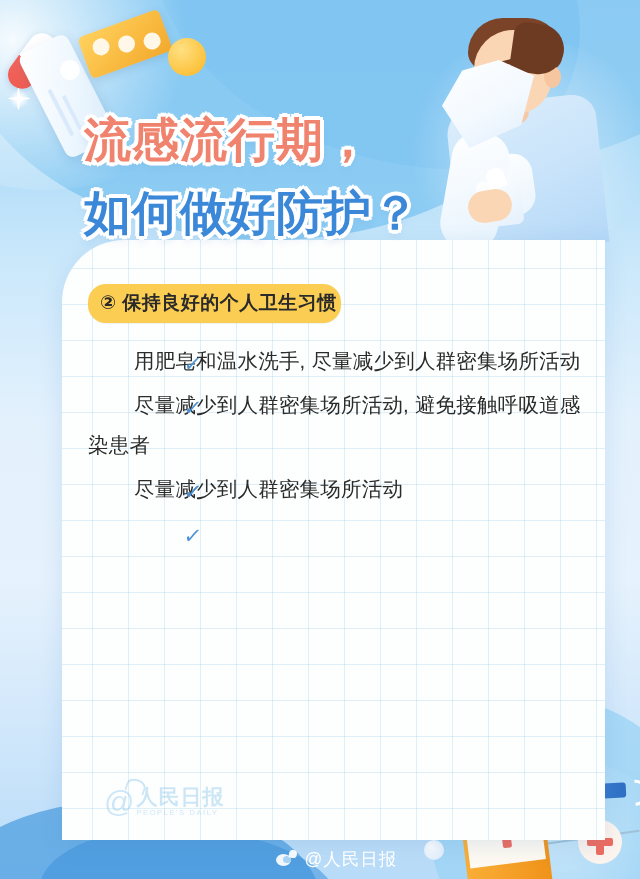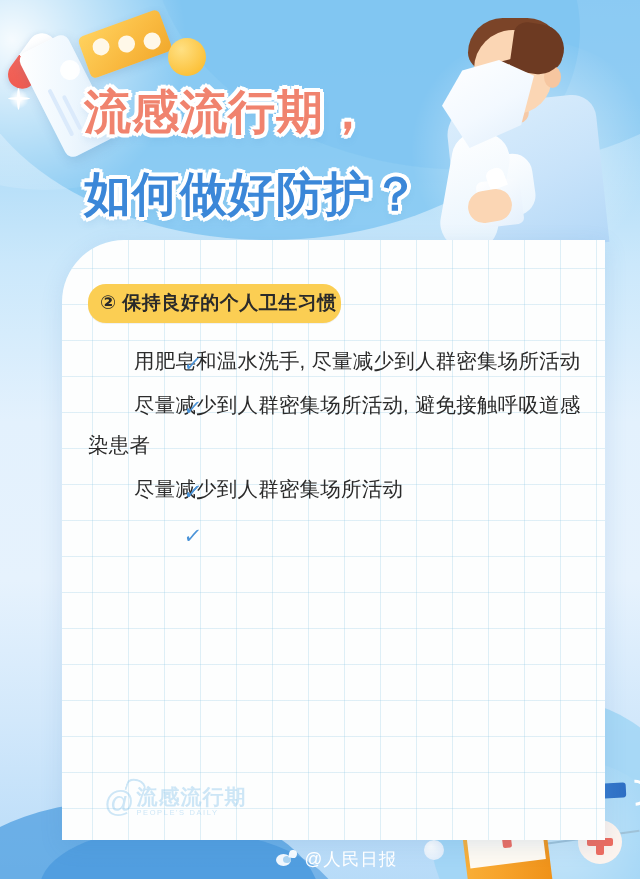--- a/index.html
+++ b/index.html
@@ -117,27 +117,27 @@
   .mask-b{position:absolute;left:16px;top:2px;width:62px;height:15px;border-radius:3px;
     background:linear-gradient(90deg,#3d87d8,#2f6fc4);}
   .mask-s{position:absolute;top:0;width:20px;height:20px;border:3px solid #fff;border-radius:50%;
     border-right-color:transparent;border-top-color:transparent;}
   .mask-s.l{left:2px;transform:rotate(45deg);}
   .mask-s.r{left:74px;transform:rotate(-135deg);}
   .pebble{position:absolute;left:424px;top:840px;width:20px;height:20px;border-radius:50%;
     background:radial-gradient(circle at 35% 30%,#ffffff,#dbeafa);}
 
   
-  .title-wrap{position:absolute;left:84px;top:80px;z-index:6;}
+  .title-wrap{position:absolute;left:84px;top:108px;z-index:6;}
   .title-line{font-family:"DejaVu Sans","Liberation Sans",sans-serif;
     font-weight:bold;font-size:47px;line-height:64px;letter-spacing:1px;white-space:nowrap;}
   .t1{color:#f0836e;
     text-shadow:-3px -3px 0 #fff,3px -3px 0 #fff,-3px 3px 0 #fff,3px 3px 0 #fff,
                 0 -4px 0 #fff,0 4px 0 #fff,-4px 0 0 #fff,4px 0 0 #fff,0 5px 9px rgba(70,130,190,.22);}
-  .t2{color:#3b87d8;margin-top:18px;
+  .t2{color:#3b87d8;margin-top:9px;
     text-shadow:-3px -3px 0 #fff,3px -3px 0 #fff,-3px 3px 0 #fff,3px 3px 0 #fff,
                 0 -4px 0 #fff,0 4px 0 #fff,-4px 0 0 #fff,4px 0 0 #fff,0 5px 9px rgba(70,130,190,.22);}
 
   
   .card{position:absolute;left:62px;top:240px;width:543px;height:600px;
     background:#fdfefe;border-radius:62px 0 0 0;
     box-shadow:0 6px 22px rgba(70,130,190,.16);overflow:hidden;z-index:5;}
   .card-grid{position:absolute;inset:0;
     background-image:
       linear-gradient(to right,rgba(150,205,230,.30) 1px,transparent 1px),
@@ -270,21 +270,21 @@
     <div class="bottle-cross"></div>
     <div class="bottle-cap"></div>
   </div>
   <div class="circ"></div>
   <div class="pebble"></div>
 
   <div class="wm">
     <span class="wm-at">@</span>
     <span class="wm-wave"></span>
     <span class="wm-txt">
-      <span class="wm-cn">流感流行期</span>
+      <span class="wm-cn">人民日报</span>
       <span class="wm-en">PEOPLE'S DAILY</span>
     </span>
   </div>
 
   <div class="botbar">
     <span class="weibo">
       <span class="b1"></span>
         <span class="b2"></span>
         <span class="b3"></span>
     </span>

